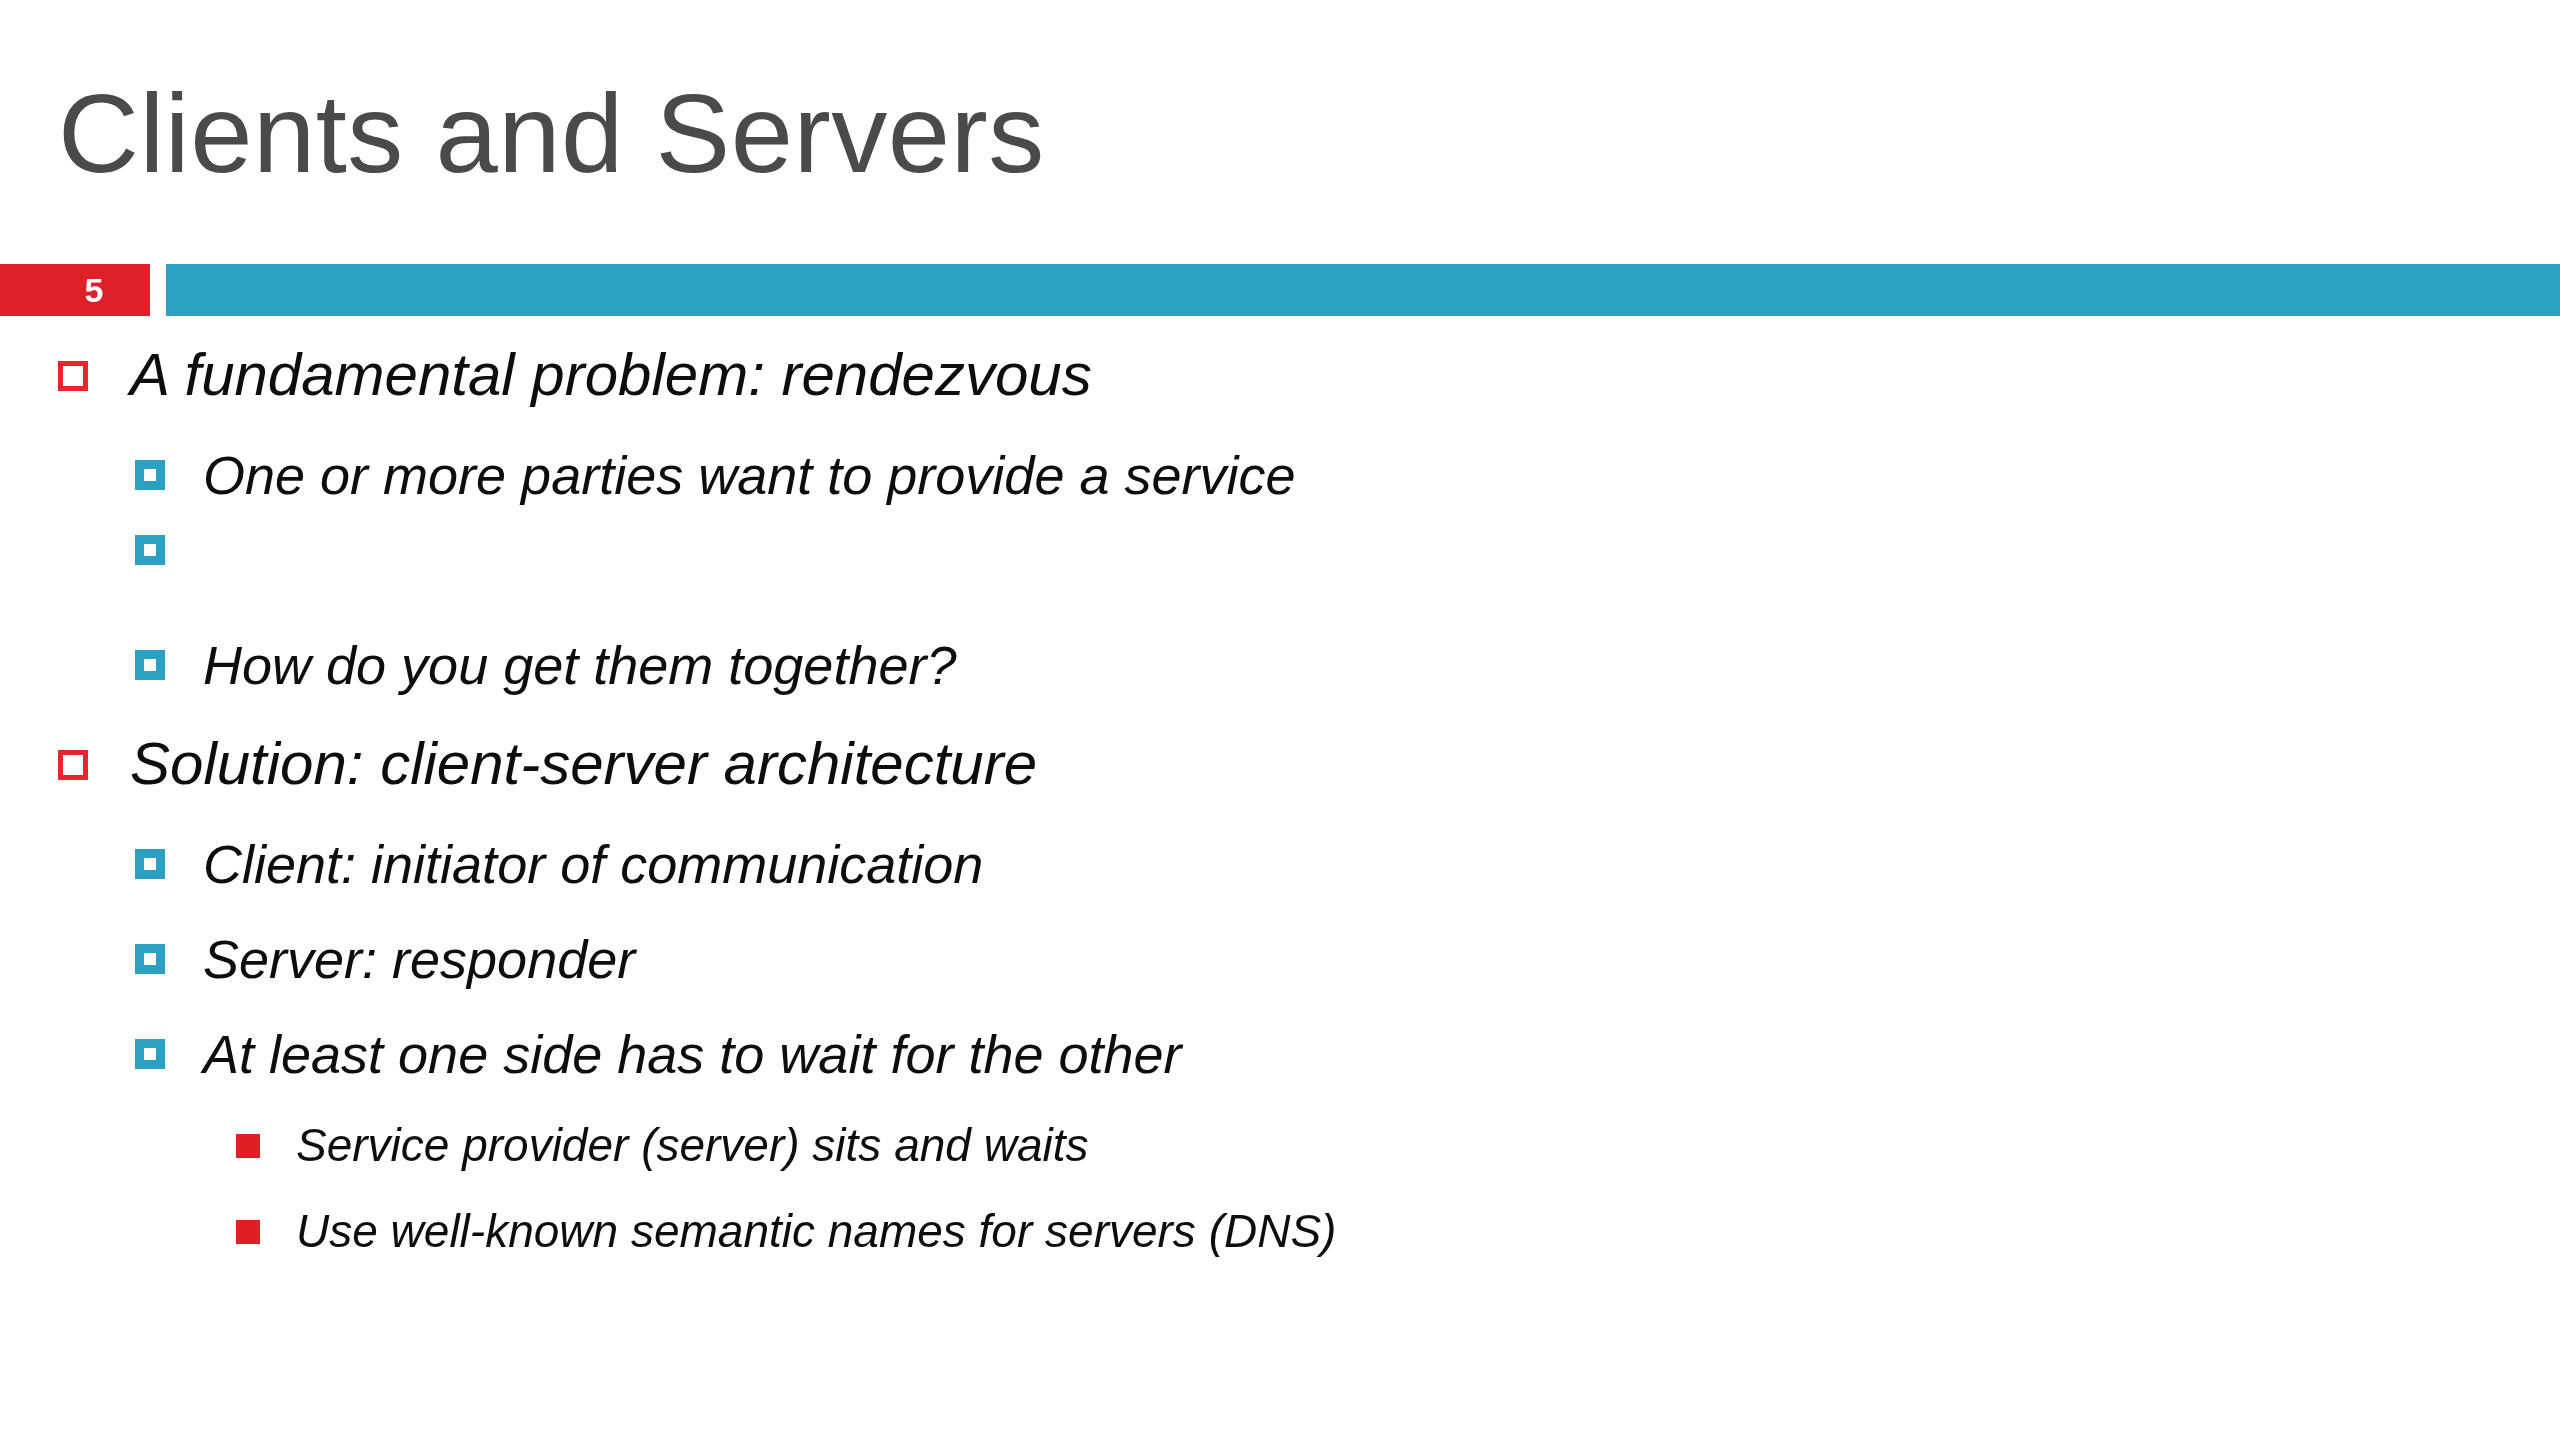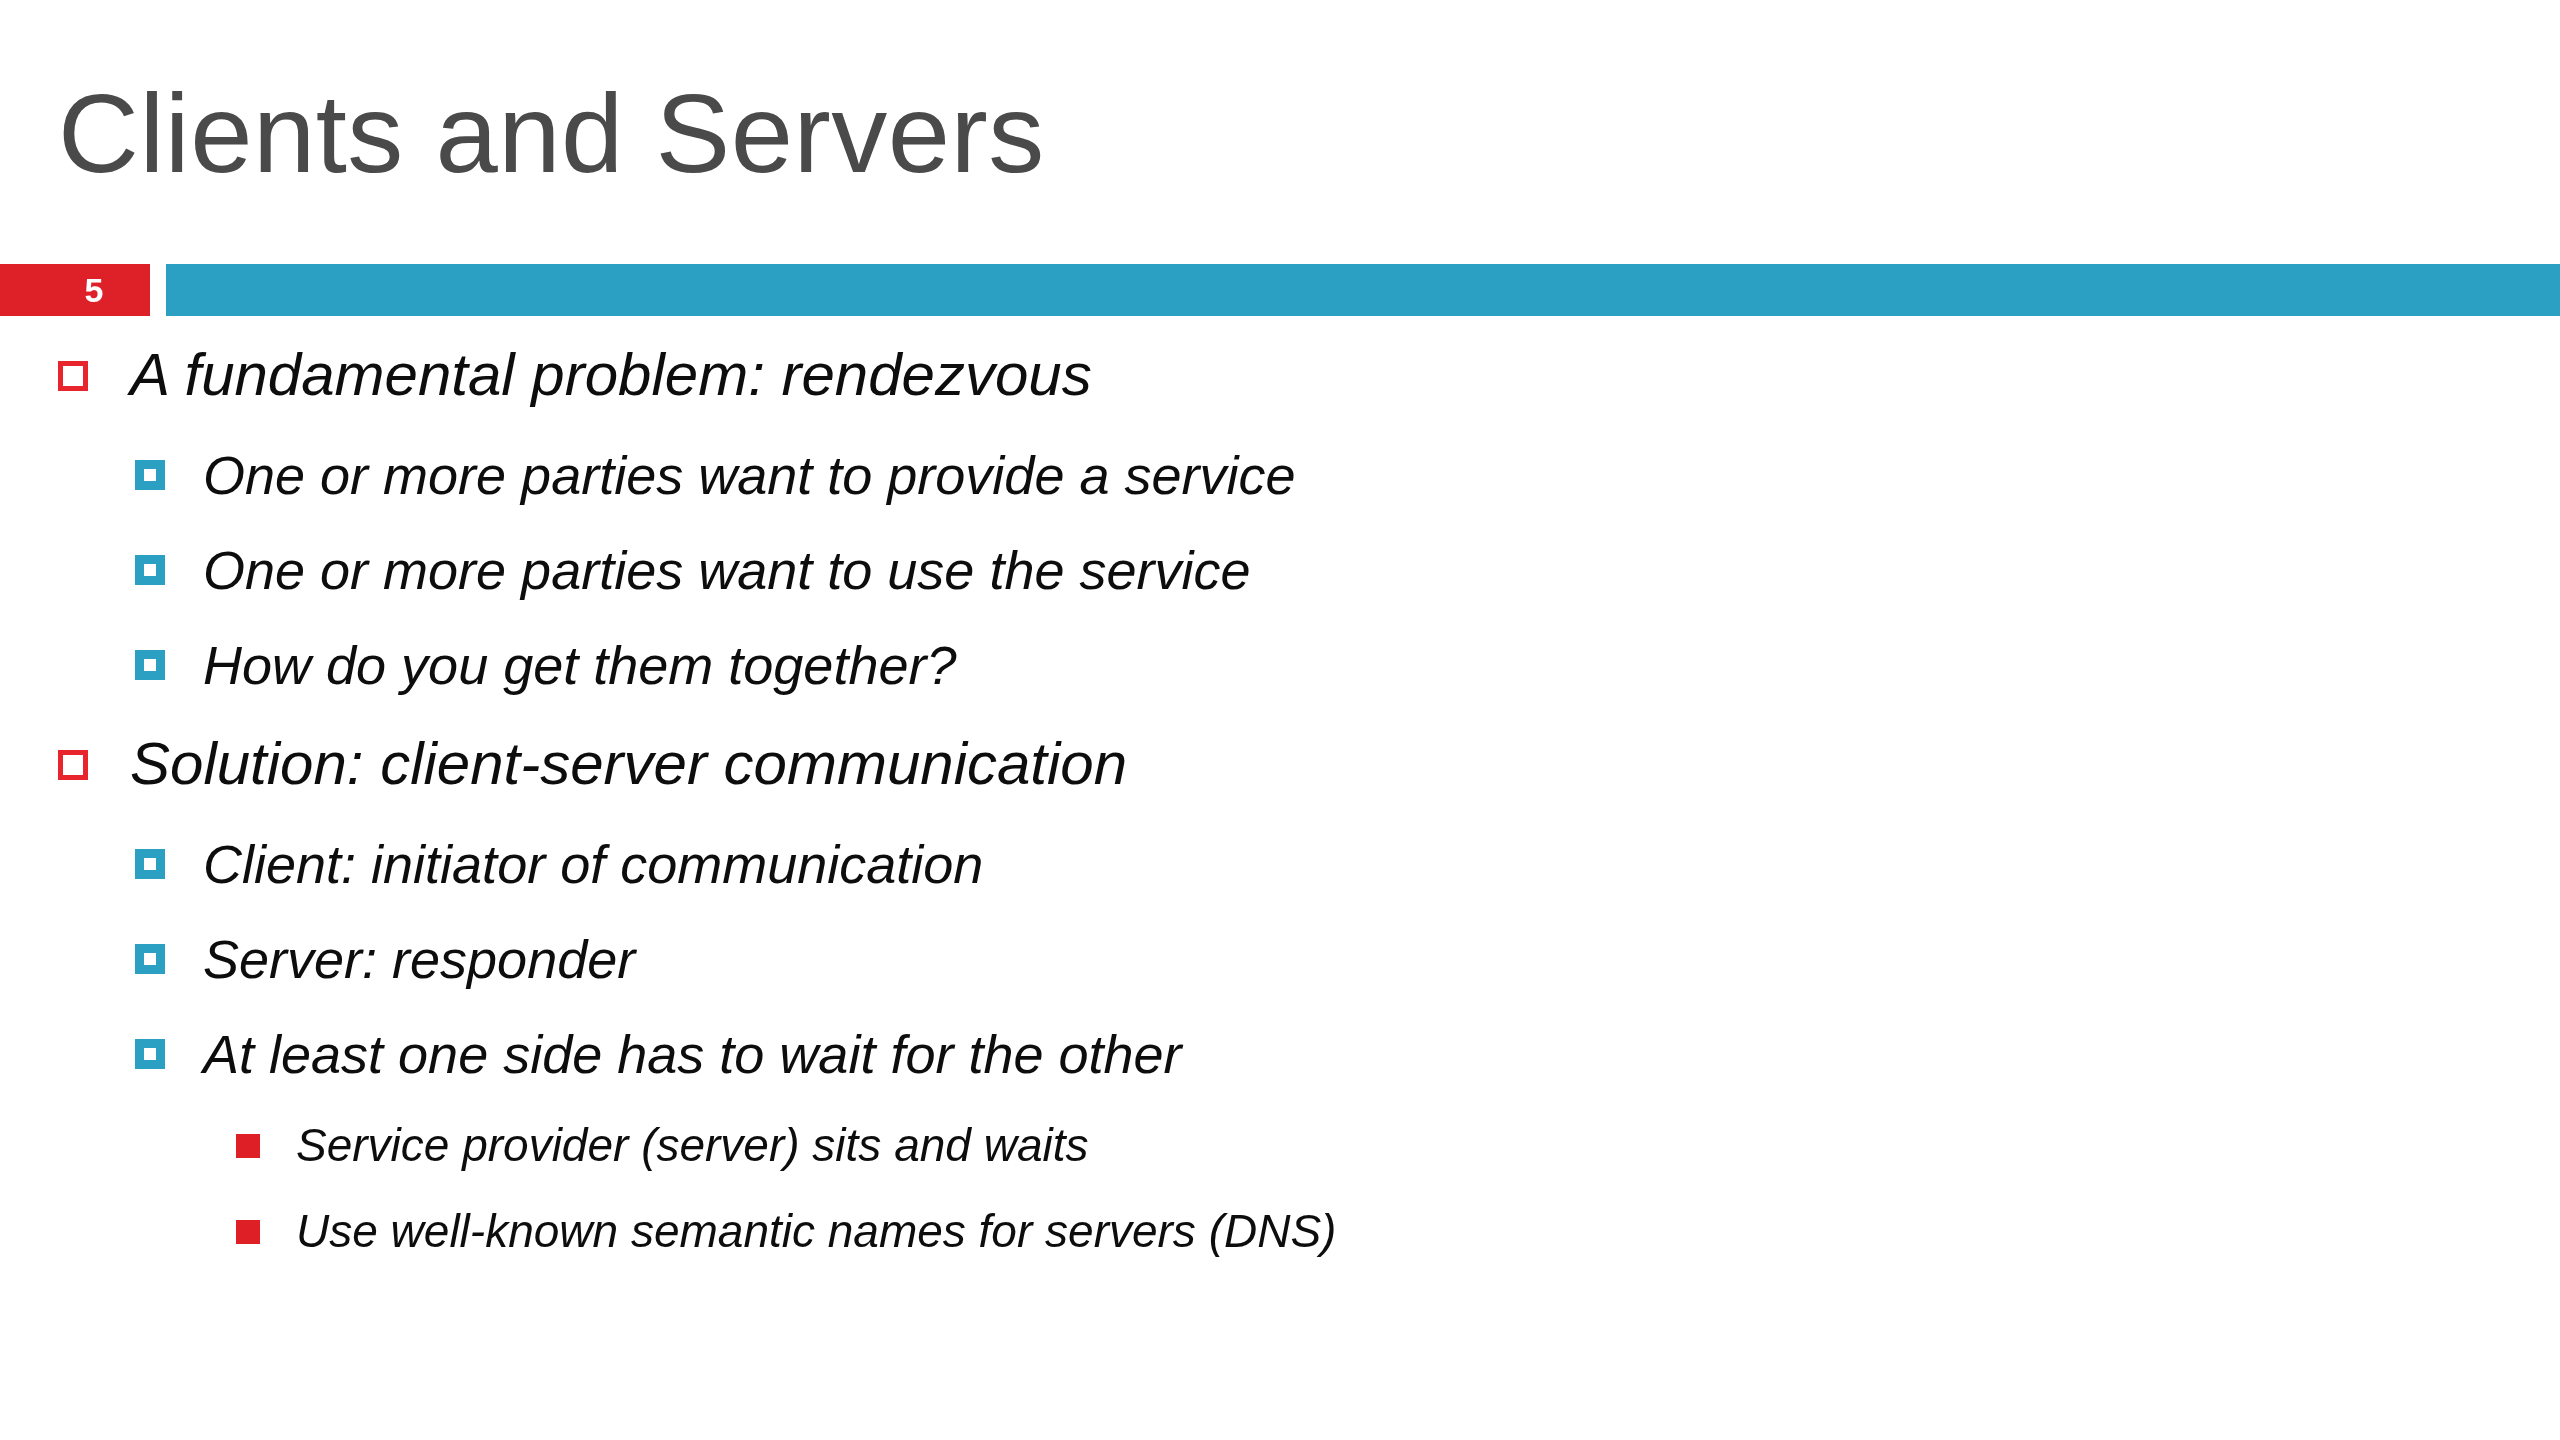--- a/index.html
+++ b/index.html
@@ -170,31 +170,30 @@
       <span class="text">A fundamental problem: rendezvous</span>
     </div>
 
     <div class="bullet lvl2">
       <span class="marker"></span>
       <span class="text">One or more parties want to provide a service</span>
     </div>
 
     <div class="bullet lvl2">
       <span class="marker"></span>
-      <span class="text">One or more parties want to use the service</span>
     </div>
 
     <div class="bullet lvl2">
       <span class="marker"></span>
       <span class="text">How do you get them together?</span>
     </div>
 
     <div class="bullet lvl1">
       <span class="marker"></span>
-      <span class="text">Solution:  client-server communication</span>
+      <span class="text">Solution:  client-server architecture</span>
     </div>
 
     <div class="bullet lvl2">
       <span class="marker"></span>
       <span class="text">Client: initiator of communication</span>
     </div>
 
     <div class="bullet lvl2">
       <span class="marker"></span>
       <span class="text">Server: responder</span>

